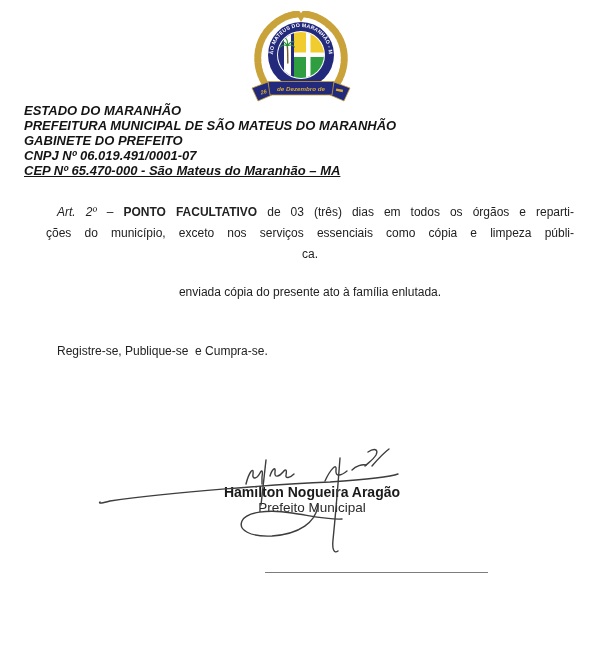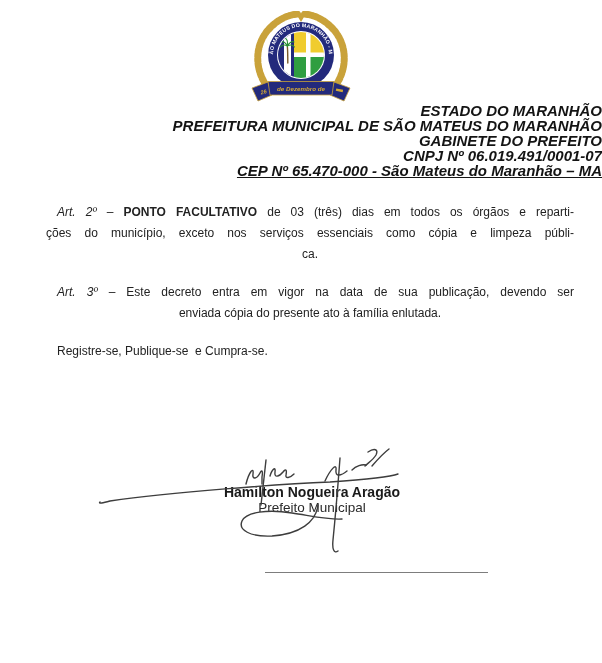--- a/index.html
+++ b/index.html
@@ -10,23 +10,23 @@
     font-family:"Liberation Sans","DejaVu Sans",sans-serif;
     color:#1c1c1c;
     overflow:hidden;
     margin:0 auto;
   }
   
   .seal-wrap{position:absolute;top:11px;left:50%;margin-left:-65px;width:130px;height:95px;}
   
   .letterhead{
     position:absolute;top:103px;left:0;right:0;
-    text-align:right;
+    text-align:left;
     font-weight:bold;font-style:italic;
-    font-size:15px;line-height:15px;
+    font-size:13px;line-height:15px;
     color:#141414;
     padding-left:24px;
   }
   .letterhead .hline{white-space:nowrap;}
   .letterhead .underlined{text-decoration:underline;}
   
   .para{
     position:absolute;left:46px;width:528px;
     font-size:12px;line-height:21px;color:#222;
   }
@@ -117,21 +117,20 @@
     <div class="hline underlined">CEP Nº 65.470-000 - São Mateus do Maranhão – MA</div>
   </div>
 
   <div class="para" style="top:202px;">
     <div class="jline first-indent"><span class="it">Art. 2º</span><span> – </span><span class="bd">PONTO FACULTATIVO</span><span> de 03 (três) dias em todos os órgãos e reparti-</span></div>
     <div class="jline">ções do município, exceto nos serviços essenciais como cópia e limpeza públi-</div>
     <div class="lline">ca.</div>
   </div>
 
   <div class="para" style="top:282px;">
-    <div class="jline first-indent"><span class="it">Art. 3º</span><span> – Este decreto entra em vigor na data de sua publicação, devendo ser</span></div>
     <div class="lline">enviada cópia do presente ato à família enlutada.</div>
   </div>
 
   <div class="para pre" style="top:341px;padding-left:11px;">Registre-se, Publique-se  e Cumpra-se.</div>
 
 
   <div class="sig-name-block">
     <div class="sig-name">Hamilton Nogueira Aragão</div>
     <div class="sig-title">Prefeito Municipal</div>
   </div>

